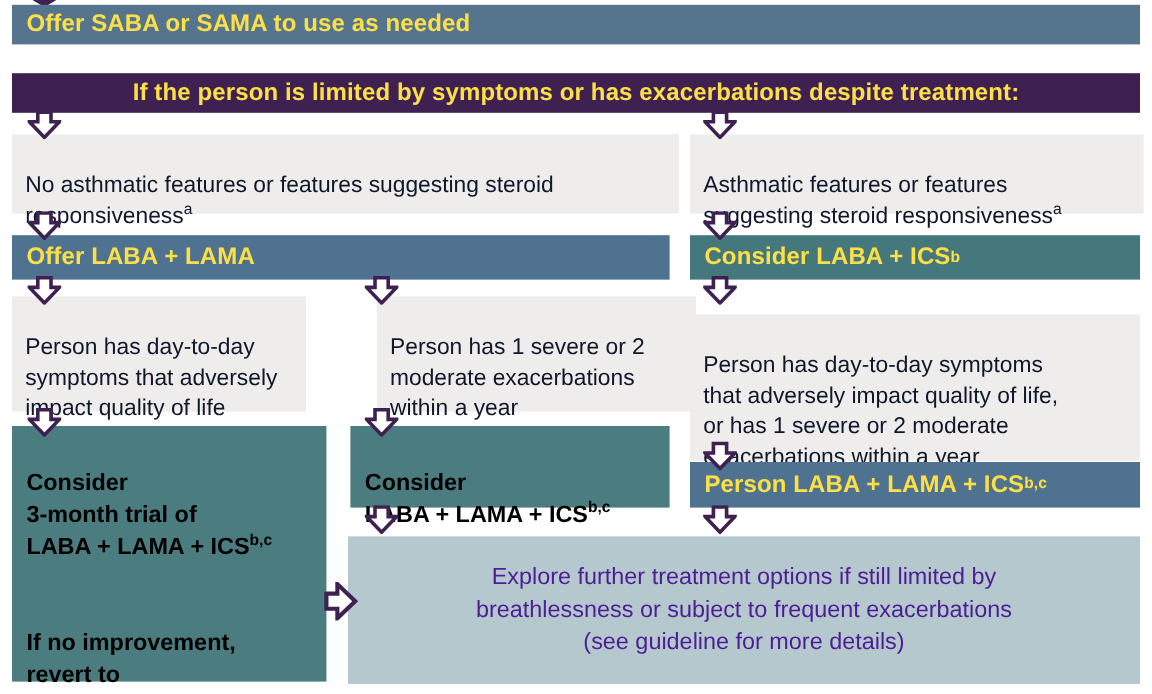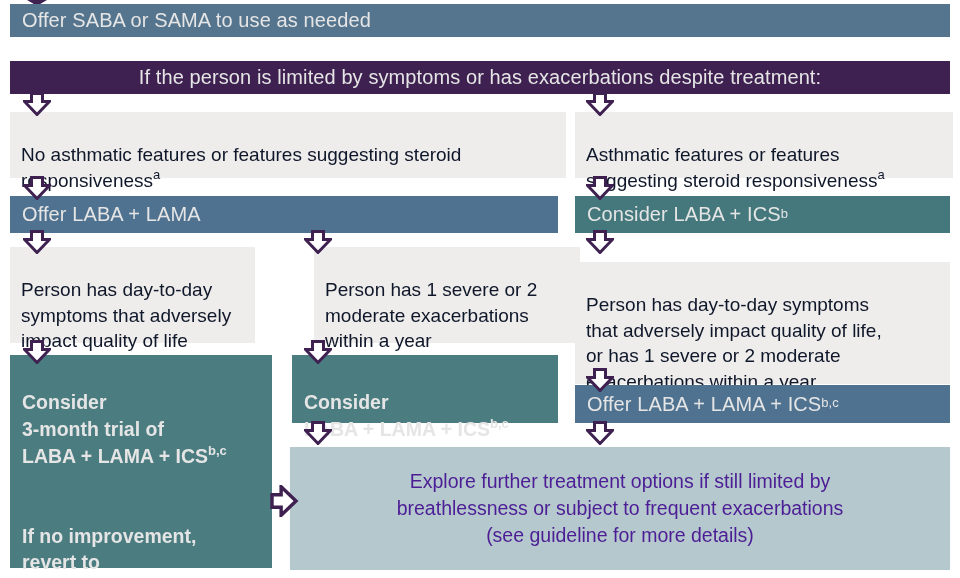--- a/index.html
+++ b/index.html
@@ -3,32 +3,32 @@
 <meta charset="utf-8">
 <style>
   html,body{margin:0;padding:0;background:#ffffff;}
   .canvas{
     position:relative;width:960px;height:578px;background:#ffffff;overflow:hidden;
     font-family:"Liberation Sans","DejaVu Sans",sans-serif;color:#262626;
   }
   .abs{position:absolute;box-sizing:border-box;}
   .bar{
     display:flex;align-items:center;padding:0 12px;
-    color:#e5e5e5;font-weight:normal;font-size:20px;letter-spacing:0.1px;
+    color:#fde047;font-weight:bold;font-size:20px;letter-spacing:0.1px;
   }
   .bar-top{background:#55758F;}
   .bar-offer{background:#4E7290;}
   .bar-purple{background:#3E2151;}
   .bar-consider{background:#44787C;}
   .graybox{
     background:#EFEDEB;padding:5px 11px;font-size:19px;line-height:1.34;
     white-space:pre-line;color:#0f172a;
   }
   .tealbox{
-    background:#4A7C80;color:#e5e5e5;font-weight:bold;font-size:19.5px;
+    background:#4A7C80;color:#000000;font-weight:bold;font-size:19.5px;
     line-height:1.38;padding:7px 12px;white-space:pre-line;
   }
   .footerbox{
     background:#B4C8CD;display:flex;align-items:center;justify-content:center;
     text-align:center;font-size:19.5px;line-height:1.38;white-space:pre-line;
     color:#4c1d95;padding:4px 18px;
   }
   sup{font-size:13px;line-height:0;position:relative;top:-0.05em;font-weight:inherit;}
   .arrow{width:28px;height:24px;z-index:3;}
   .arrow svg{display:block;width:100%;height:100%;}
@@ -150,21 +150,21 @@
 revert to
 LABA + LAMA</span></div>
   </div>
 
   <div class="abs tealbox" style="left:292px;top:355px;width:266px;height:68px;">
     <span>Consider
 LABA + LAMA + ICS</span><sup>b,c</sup>
   </div>
 
   <div class="abs bar bar-offer" style="left:575px;top:385px;width:375px;height:38px;">
-    <span>Offer LABA + LAMA + ICS</span>
+    <span>Person LABA + LAMA + ICS</span>
       <sup>b,c</sup>
   </div>
 
   <div class="abs arrow arrow-down" style="left:304px;top:421px;">
       <svg viewBox="0 0 28 24" xmlns="http://www.w3.org/2000/svg">
         <path d="M8.5 1.5 H19.5 V9.5 H26.5 L14 22.5 L1.5 9.5 H8.5 Z" fill="#FFFFFF" stroke="#3E2151" stroke-width="3" stroke-linejoin="miter"></path>
       </svg>
     </div>
   <div class="abs arrow arrow-down" style="left:586px;top:421px;">
       <svg viewBox="0 0 28 24" xmlns="http://www.w3.org/2000/svg">

